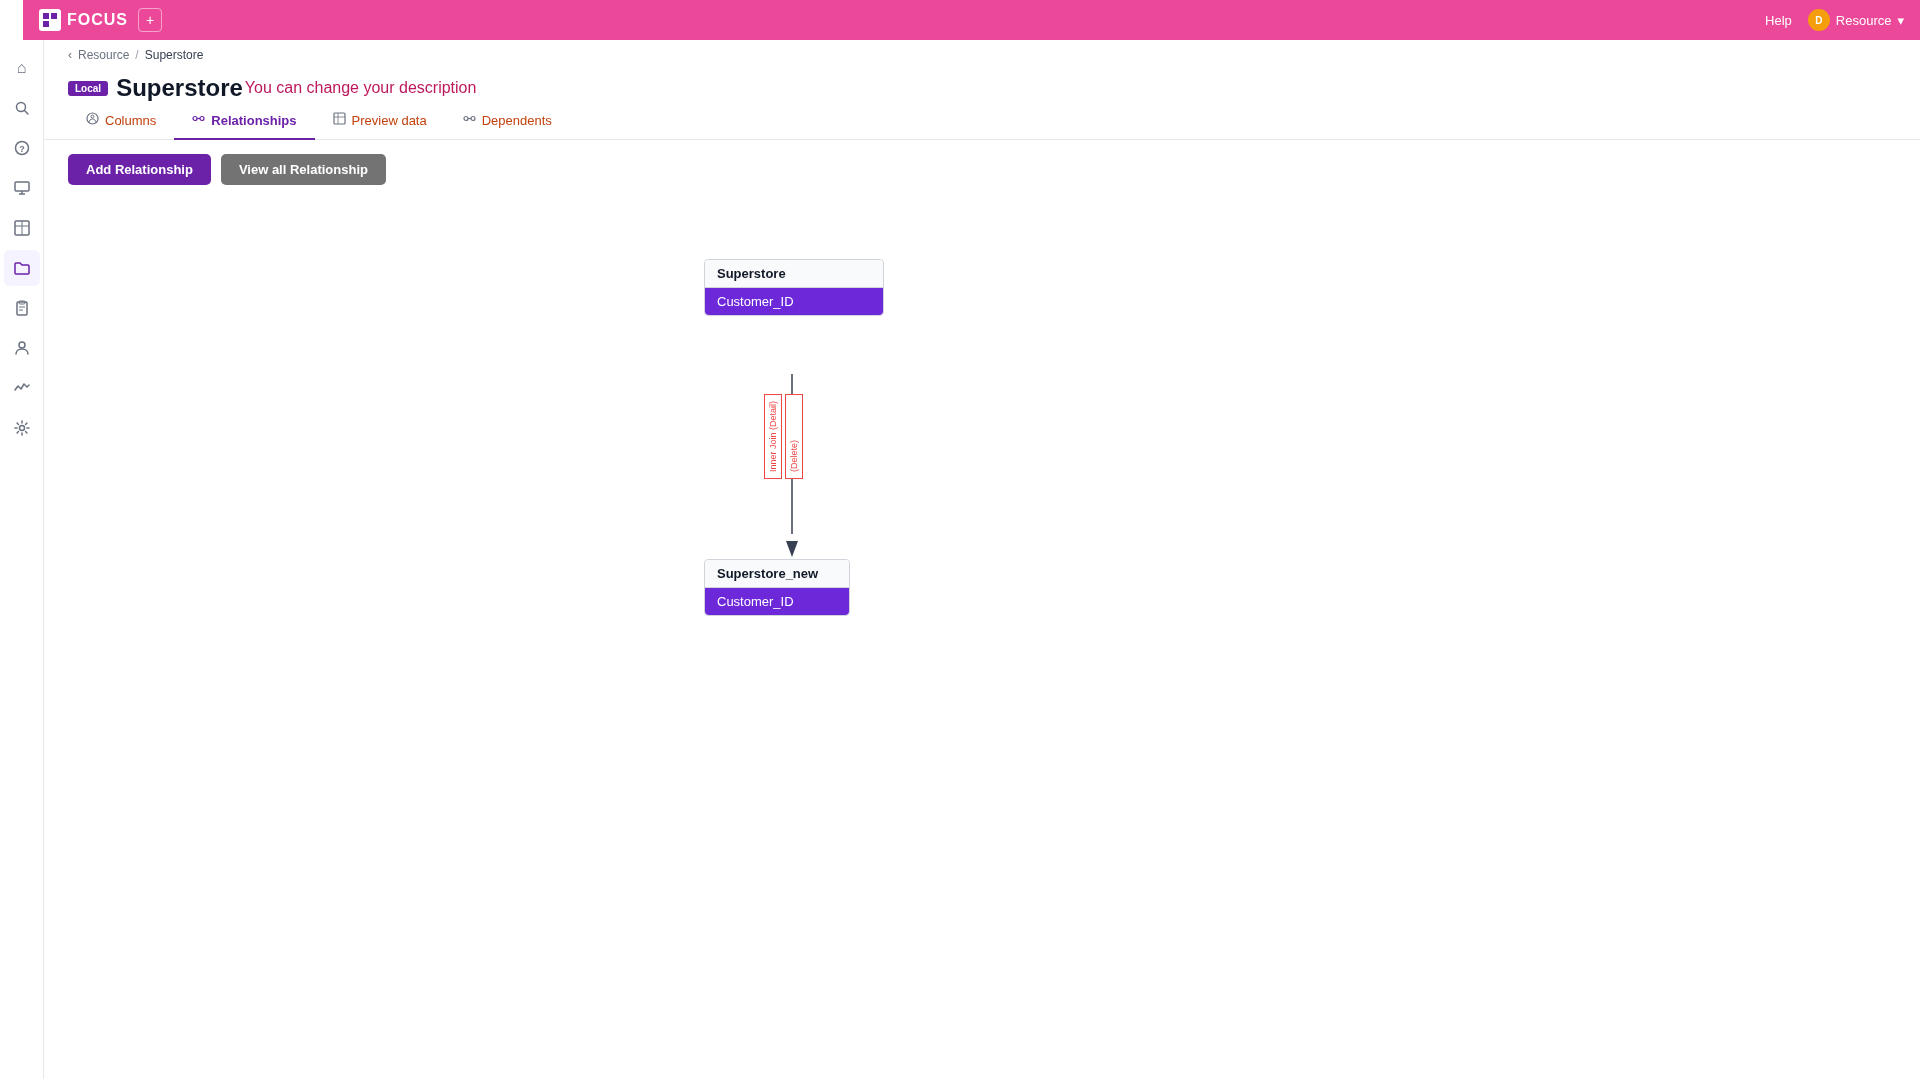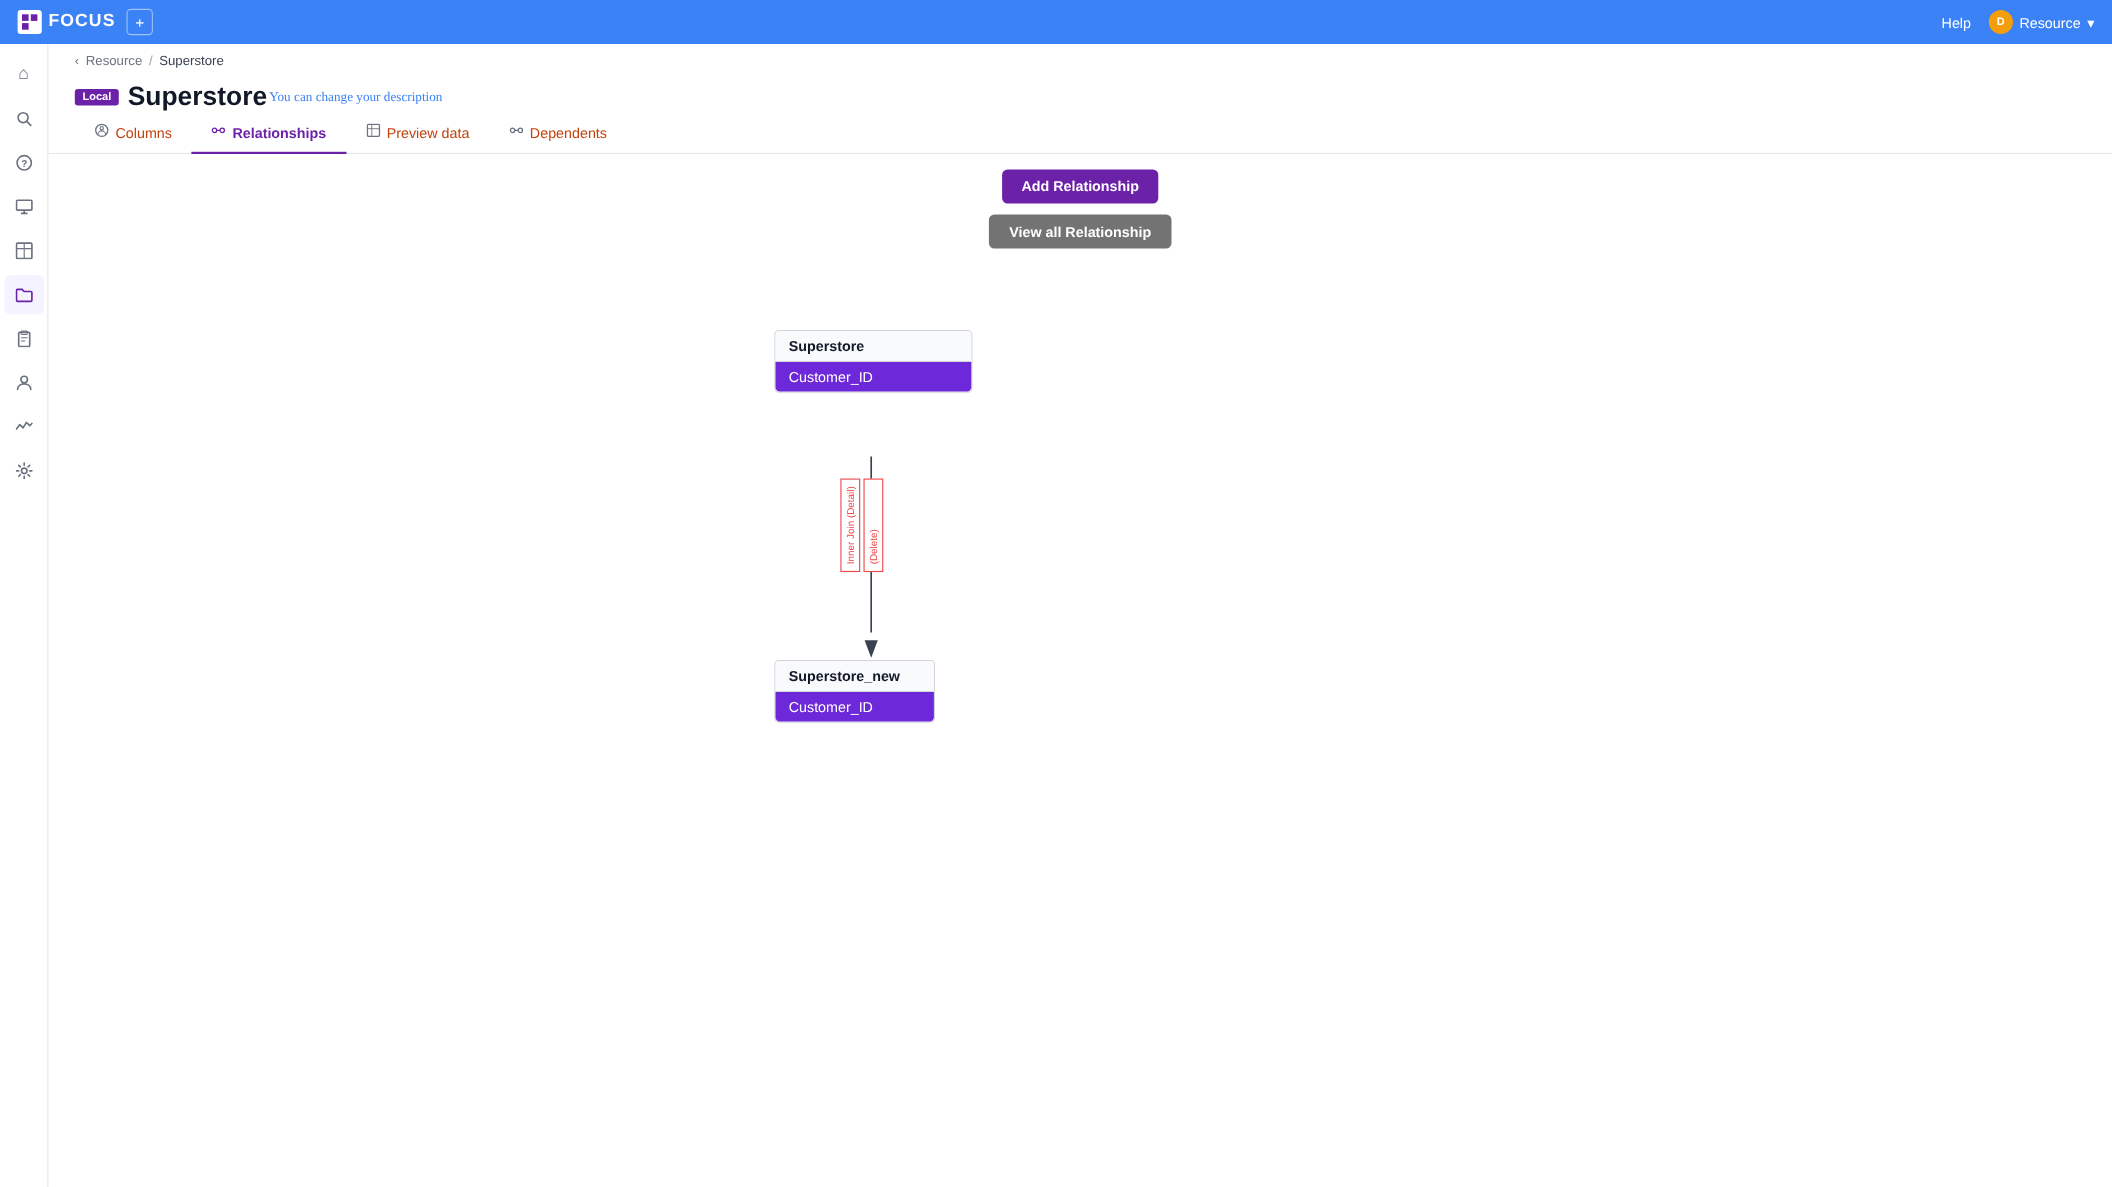--- a/index.html
+++ b/index.html
@@ -1,25 +1,26 @@
 <!DOCTYPE html>
 <html><head>
   <meta charset="utf-8">
   <style>
     * { margin: 0; padding: 0; box-sizing: border-box; }
     body { font-family: 'Segoe UI', Arial, sans-serif; background: #fff; width: 1920px; height: 1079px; overflow: hidden; display: flex; flex-direction: column; }
 
     
     .topbar {
-      background: #3b82f6;
+      background: #ec4899;
       height: 40px;
       display: flex;
       justify-content: space-between;
       padding: 0 16px;
       flex-shrink: 0;
+      margin-left: 23px;
     }
     .topbar-left { display: flex; align-items: center; gap: 10px; }
     .topbar-logo { display: flex; align-items: center; gap: 6px; }
     .logo-icon {
       width: 22px; height: 22px;
       background: white;
       border-radius: 3px;
       display: flex; align-items: center; justify-content: center;
     }
     .logo-icon svg { width: 16px; height: 16px; }
@@ -82,21 +83,21 @@
     .breadcrumb-sep { color: #9ca3af; }
     .breadcrumb-current { color: #374151; }
     .page-title-section { display: flex; gap: 2px; align-items: center; }
     .page-title-row { display: flex; align-items: center; gap: 8px; }
     .local-badge {
       background: #6b21a8; color: white;
       font-size: 10px; font-weight: 600;
       padding: 2px 7px; border-radius: 3px;
     }
     .page-title { font-size: 24px; font-weight: 700; color: #111827; }
-    .page-desc { font-size: 12px; color: #3b82f6; font-family: Liberation Serif, serif; }
+    .page-desc { font-size: 16px; color: #be185d; }
     .tab {
       padding: 10px 18px;
       font-size: 13px; color: #c2410c;
       cursor: pointer;
       border-bottom: 2px solid transparent;
       display: flex; align-items: center; gap: 6px;
       margin-bottom: -1px;
     }
     .tab.active { color: #6b21a8; border-bottom: 2px solid #6b21a8; font-weight: 600; }
     .btn-primary {
@@ -124,21 +125,21 @@
     
     .diagram-area {
       flex: 1;
       position: relative;
       overflow: hidden;
     }
 
     
     .toolbar {
       padding: 14px 24px;
-      display: flex; align-items: center; gap: 10px; flex-direction: column;
+      display: flex; align-items: center; gap: 10px;
     }
 
     
     .table-box {
       position: absolute;
       border: 1px solid #d1d5db;
       border-radius: 4px;
       background: white;
       min-width: 120px;
     }

